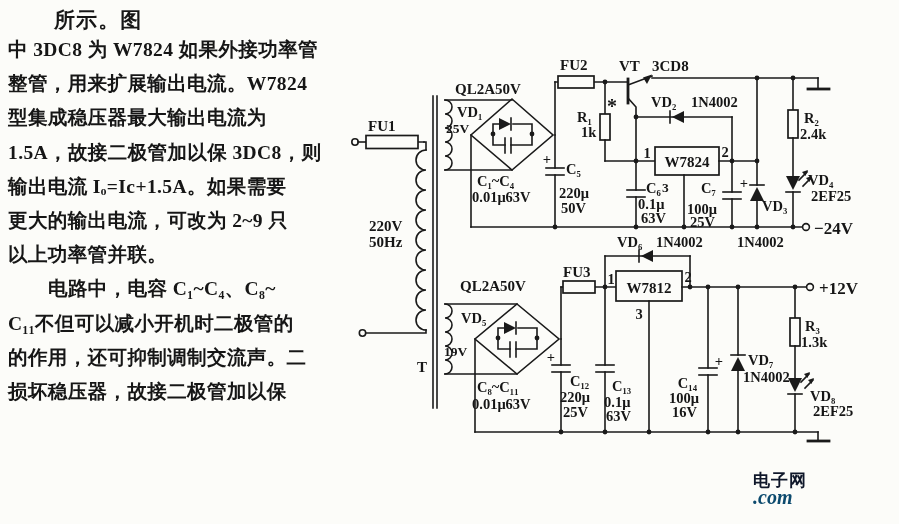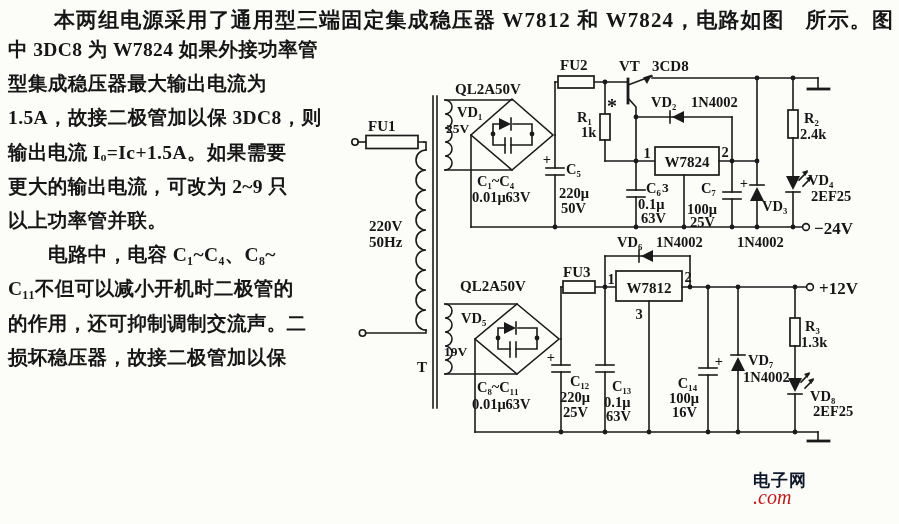--- a/index.html
+++ b/index.html
@@ -24,34 +24,34 @@
   .w{stroke:#1a1a1a;stroke-width:1.6;fill:none;stroke-linecap:square;}
   .w2{stroke:#1a1a1a;stroke-width:2.8;fill:none;stroke-linecap:square;}
   .comp{fill:#fcfcf9;stroke:#1a1a1a;stroke-width:1.7;}
   .blk{fill:#1a1a1a;stroke:none;}
   .term{fill:#fcfcf9;stroke:#1a1a1a;stroke-width:1.6;}
   .wm{position:absolute;left:750px;top:466px;display:flex;align-items:flex-start;line-height:1;}
   .wm-brand{font-size:39px;font-weight:700;color:#ec9d9d;letter-spacing:-1px;
             font-family:"Liberation Sans","DejaVu Sans",sans-serif;}
   .wm-col{display:flex;flex-direction:column;margin-left:3px;margin-top:6px;}
   .wm-site{font-size:17px;font-weight:700;color:#0f172a;letter-spacing:1px;}
-  .wm-com{font-size:20px;font-weight:400;font-style:italic;color:#b91c1c;margin-top:-2px;}
+  .wm-com{font-size:20px;font-weight:700;font-style:italic;color:#0c4a6e;margin-top:-2px;}
 </style>
 </head>
 <body>
 
 <div class="page">
 
   <div class="line1">
-    <span>本两组电源采用了通用型三端固定集成稳压器 W7812 和 W7824，电路如图</span>
     <span>所示。图</span>
   </div>
 
   <div class="col">
     <div class="ln">中 3DC8 为 W7824 如果外接功率管</div>
+    <div class="ln">整管，用来扩展输出电流。W7824</div>
     <div class="ln">型集成稳压器最大输出电流为</div>
     <div class="ln">1.5A，故接二极管加以保 3DC8，则</div>
     <div class="ln">输出电流 Iₒ=Ic+1.5A。如果需要</div>
     <div class="ln">更大的输出电流，可改为 2~9 只</div>
     <div class="ln">以上功率管并联。</div>
     <div class="ln indent">电路中，电容 C₁~C₄、C₈~</div>
     <div class="ln">C₁₁不但可以减小开机时二极管的</div>
     <div class="ln">的作用，还可抑制调制交流声。二</div>
     <div class="ln">损坏稳压器，故接二极管加以保</div>
   </div>

